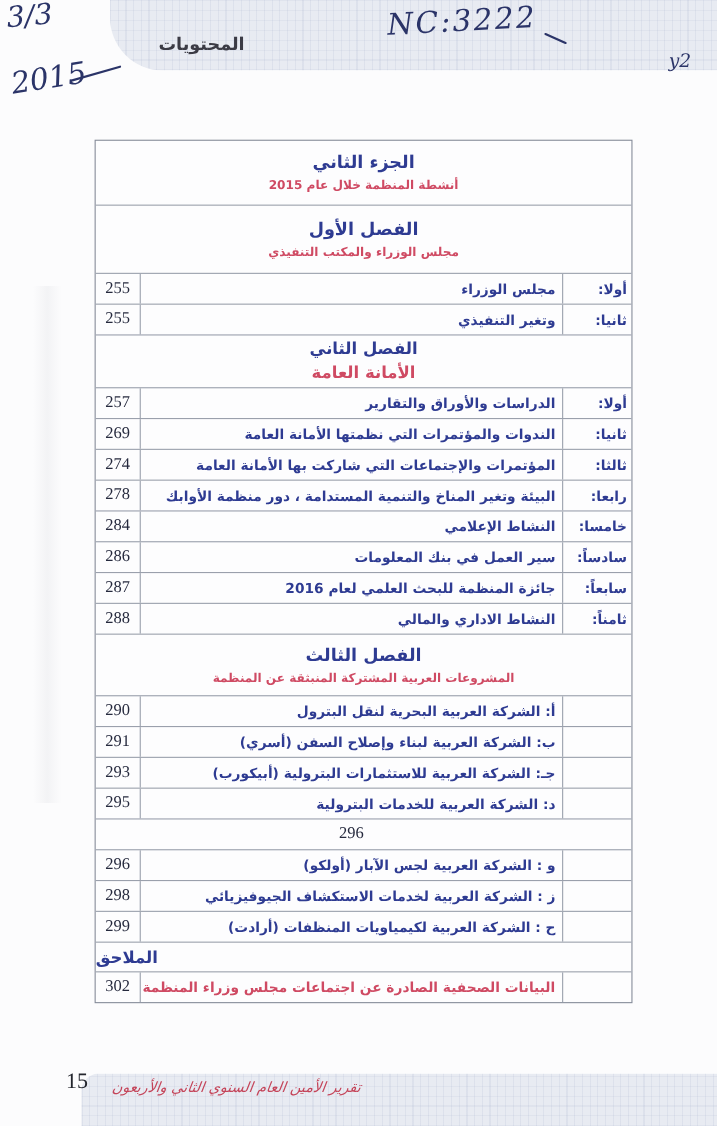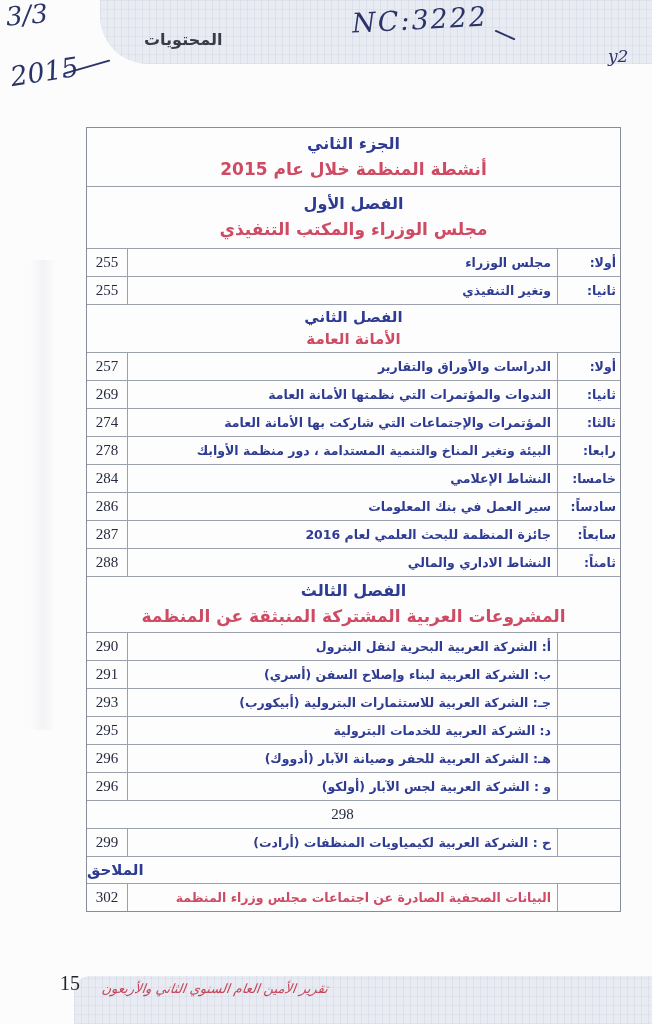--- a/index.html
+++ b/index.html
@@ -36,35 +36,35 @@
   .hw-1{left:6px;top:0px;font-size:26px;transform:rotate(-5deg);}
   .hw-2{left:10px;top:56px;font-size:27px;transform:rotate(-9deg);}
   .hw-2-stroke{position:absolute;left:63px;top:66px;width:48px;height:2px;
     background:var(--ink);transform:rotate(-16deg);border-radius:2px;}
   .hw-3{left:352px;top:4px;font-size:27px;letter-spacing:2px;transform:rotate(-3deg);}
   .hw-3-stroke{position:absolute;left:494px;top:34px;width:22px;height:2px;
     background:var(--ink);transform:rotate(24deg);border-radius:2px;}
   .hw-4{left:608px;top:46px;font-size:17px;}
 
   
-  .toc-table{position:absolute;left:86px;top:127px;width:535px;direction:rtl;
+  .toc-table{position:absolute;left:86px;top:127px;width:489px;direction:rtl;
     border:1px solid var(--line-dark);background:#fdfdfe;}
   .row{border-top:1px solid var(--line);}
   .row:first-child{border-top:none;}
   .row.item{display:grid;grid-template-columns:62px 1fr 40px;height:28px;}
   .cell{display:flex;align-items:center;overflow:hidden;}
   .cell.ord{padding-right:4px;font-size:12.5px;font-weight:bold;color:var(--blue);}
   .cell.title{border-left:1px solid var(--line);border-right:1px solid var(--line);
     padding:0 6px;font-size:12.5px;font-weight:bold;color:var(--blue);white-space:nowrap;}
   .cell.page{justify-content:center;font-family:"Liberation Serif",serif;
     font-size:15px;color:#262a3e;direction:ltr;}
   .row.hdr{display:flex;flex-direction:column;justify-content:center;
     align-items:center;text-align:center;}
   .hdr .h-blue{color:var(--blue);font-weight:bold;font-size:16px;line-height:1.55;}
-  .hdr .h-red{color:var(--red);font-weight:bold;font-size:17px;line-height:1.5;}
+  .hdr .h-red{color:var(--red);font-weight:bold;font-size:11px;line-height:1.5;}
   .row.part-hdr{height:58px;}
   .row.ch1-hdr{height:62px;}
   .row.ch2-hdr{height:48px;}
   .row.ch2-hdr .h-blue,.row.ch2-hdr .h-red{font-size:15px;line-height:1.45;}
   .row.ch3-hdr{height:56px;}
   .row.appx-hdr{height:27px;align-items:flex-end;}
   .row.appx-hdr .h-blue{font-size:15px;line-height:1.2;}
   .row.item .cell.title.red-item{color:var(--red);}
 
   
@@ -181,30 +181,30 @@
       <div class="cell title">جـ: الشركة العربية للاستثمارات البترولية (أبيكورب)</div>
       <div class="cell page">293</div>
     </div>
     <div class="row item">
       <div class="cell ord"></div>
       <div class="cell title">د: الشركة العربية للخدمات البترولية</div>
       <div class="cell page">295</div>
     </div>
     <div class="row item">
       <div class="cell ord"></div>
-      <div class="cell title">هـ: الشركة العربية للحفر وصيانة الآبار (أدووك)</div>
       <div class="cell page">296</div>
     </div>
     <div class="row item">
       <div class="cell ord"></div>
       <div class="cell title">و : الشركة العربية لجس الآبار (أولكو)</div>
       <div class="cell page">296</div>
     </div>
     <div class="row item">
       <div class="cell ord"></div>
+      <div class="cell title">ز : الشركة العربية لخدمات الاستكشاف الجيوفيزيائي</div>
       <div class="cell page">298</div>
     </div>
     <div class="row item">
       <div class="cell ord"></div>
       <div class="cell title">ح : الشركة العربية لكيمياويات المنظفات (أرادت)</div>
       <div class="cell page">299</div>
     </div>
 
     <div class="row hdr appx-hdr">
       <div class="h-blue">الملاحق</div>

